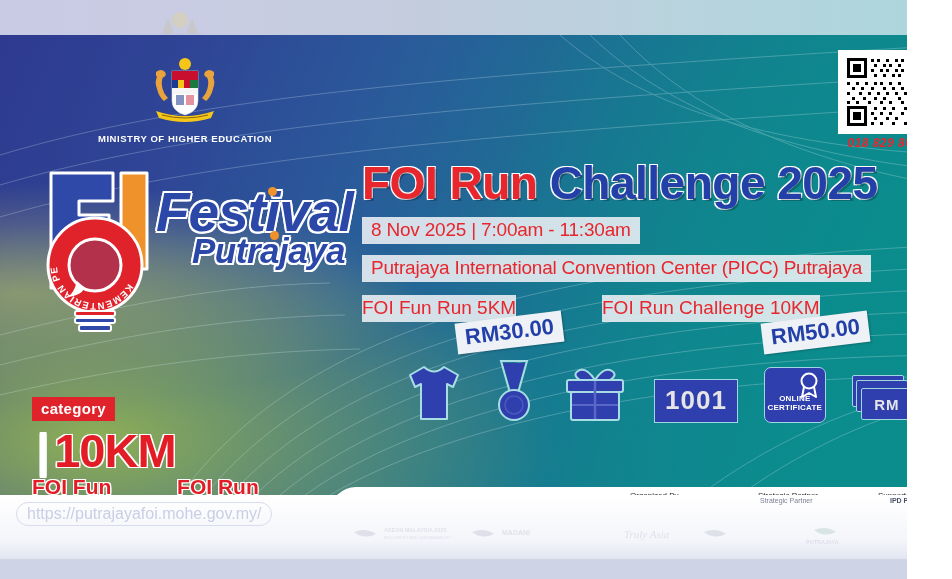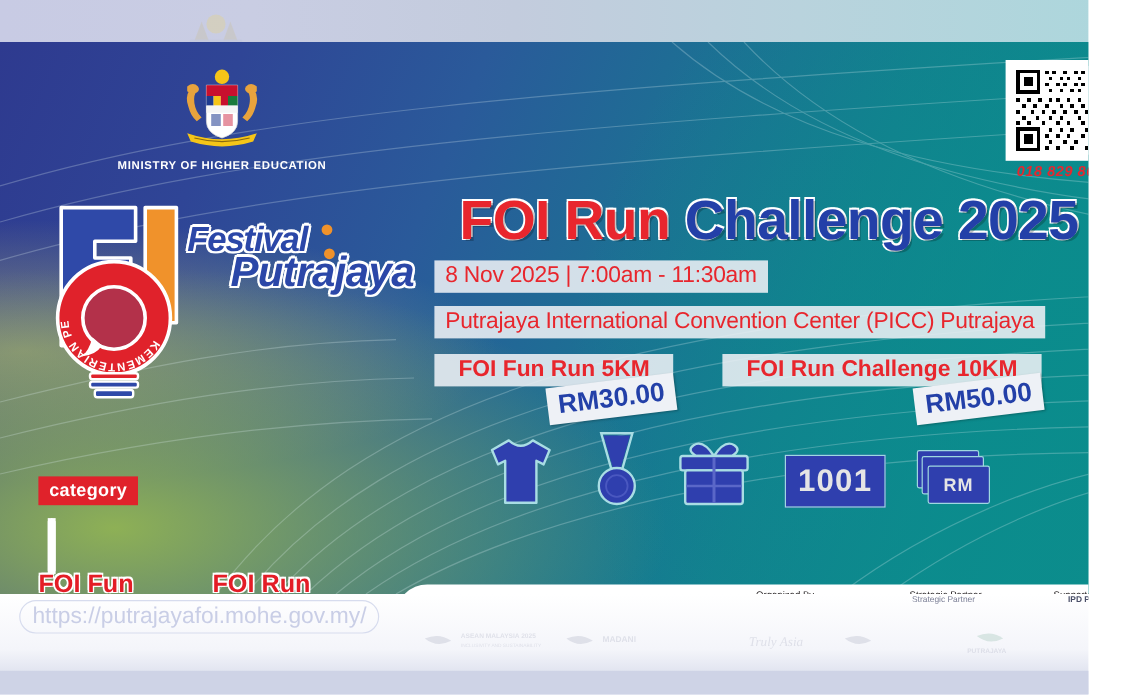--- a/index.html
+++ b/index.html
@@ -50,21 +50,21 @@
   
   .lockup { position:absolute; left:28px; top:120px; width:330px; height:190px; }
   .foi-mark { position:absolute; left:5px; top:8px; width:130px; height:175px; }
   .fest-text { position:absolute; left:128px; top:32px; width:215px; }
   .fest-line {
     color:#2b47a8; font-weight:bold; font-style:italic; line-height:.92;
     text-shadow:
       -1.6px -1.6px 0 #fff, 1.6px -1.6px 0 #fff, -1.6px 1.6px 0 #fff, 1.6px 1.6px 0 #fff,
       0 -2px 0 #fff, 0 2px 0 #fff, -2px 0 0 #fff, 2px 0 0 #fff;
   }
-  .fest-1 { font-size:29px; letter-spacing:-1px; }
+  .fest-1 { font-size:55px; letter-spacing:-1px; }
   .fest-2 { font-size:58px; letter-spacing:-1px; margin-top:-4px; }
   .fest-3 { font-size:35px; letter-spacing:-.5px; margin-top:-3px; margin-left:36px; }
   .dot-o { position:absolute; width:9px; height:9px; border-radius:50%; background:#f0922b; }
 
   
   .cat-block { position:absolute; left:32px; top:362px; width:330px; }
   .cat-tag {
     display:inline-block; background:#e0222b; color:#fff; font-size:15px; font-weight:bold;
     padding:3px 9px 4px; letter-spacing:.3px;
   }
@@ -79,36 +79,35 @@
   .cat-sub { display:flex; gap:0; margin-top:1px; font-weight:bold; color:#e31d26;
     text-shadow:-1.2px -1.2px 0 #fff,1.2px -1.2px 0 #fff,-1.2px 1.2px 0 #fff,1.2px 1.2px 0 #fff; }
   .sub-a { font-size:21px; width:125px; }
   .sub-b { font-size:21px; margin-left:22px; }
 
   
   .headline { position:absolute; left:362px; top:125px; width:575px; }
   .hl {
     font-size:46px; font-weight:bold; line-height:1; letter-spacing:-.5px; white-space:nowrap;
     font-family:"Liberation Sans", sans-serif;
-    margin-left:21px;
   }
   .hl .red { color:#e8262d; text-shadow:2px 2px 0 rgba(0,0,0,.22), -1.2px -1.2px 0 #fff, 1.2px -1.2px 0 #fff, -1.2px 1.2px 0 #fff; }
   .hl .blue { color:#2340a8; text-shadow:2px 2px 0 rgba(0,0,0,.22), -1.2px -1.2px 0 #fff, 1.2px -1.2px 0 #fff, -1.2px 1.2px 0 #fff; }
 
   .infobar {
     display:inline-block; background:rgba(237,240,245,.88);
     color:#e8262d; font-weight:normal; padding:2px 9px 3px; margin-top:11px;
     font-size:19px; letter-spacing:-.2px; white-space:nowrap;
   }
   .infobar.wide { font-size:19px; }
 
   .pricerow { position:relative; margin-top:13px; height:56px; }
   .pricebox {
     position:absolute; background:rgba(237,240,245,.88); color:#e8262d;
-    font-weight:bold; font-size:19px; padding:2px 20px 3px; white-space:nowrap;
+    font-weight:normal; font-size:19px; padding:2px 0 3px; white-space:nowrap;
   }
   .pricetag {
     position:absolute; background:#eef1f6; color:#2340a8; font-weight:bold;
     font-size:22px; padding:2px 9px 3px; transform:rotate(-7deg); white-space:nowrap;
     box-shadow:1px 1px 2px rgba(0,0,0,.25);
   }
 
   
   .perks { position:absolute; left:402px; top:322px; display:flex; align-items:flex-end; gap:26px; }
   .perk { position:relative; }
@@ -138,21 +137,21 @@
   .foot-heads { position:absolute; left:0; top:4px; width:622px; height:14px; }
   .foot-head { position:absolute; font-size:8px; color:#231f20; white-space:nowrap; }
 
   
   .reflection {
     position:absolute; left:0; top:495px; width:952px; height:84px; overflow:hidden;
     background:linear-gradient(180deg,#ffffff 0%, #f4f5fa 55%, #ced3e6 100%);
   }
   .refl-url {
     position:absolute; left:0; top:2px; width:320px; height:34px;
-    color:#c9cee6; font-size:19px; display:flex; align-items:center; padding-left:16px;
+    color:#c9cee6; font-size:16px; display:flex; align-items:center; padding-left:16px;
   }
   .refl-url .pill-ghost{ border:1.5px solid #d7dcee; border-radius:14px; padding:2px 10px; }
   .refl-logos { position:absolute; left:344px; top:23px; width:600px; height:40px; opacity:.30; filter:blur(.3px); }
   .refl-tiny { position:absolute; font-size:7px; color:#7b7f96; white-space:nowrap; }
   .scrollfade { position:absolute; left:0; bottom:0; width:952px; height:20px; background:#ced3e6; }
 
   svg { display:block; }
 </style>
 </head>
 <body>
@@ -260,20 +259,21 @@
           <div class="fest-line fest-3">Putrajaya</div>
           <span class="dot-o" style="left:114px; top:-4px;"></span>
         </div>
       </div>
     </div>
 
     <div class="cat-block">
       <span class="cat-tag">category</span>
       <div class="cat-km">
         <span class="km-sep">|</span>
+        <span class="km-b">10KM</span>
       </div>
       <div class="cat-sub">
         <span class="sub-a">FOI Fun Run</span>
         <span class="sub-b">FOI Run Challenge</span>
       </div>
     </div>
 
     <div class="headline">
       <div class="hl">
         <span class="red">FOI Run</span>
@@ -308,20 +308,28 @@
         <svg width="66" height="60" viewBox="0 0 66 60">
           <path d="M33 17 q-9 -14 -17 -9 q-6 4 2 9 z" fill="#2f3fae" stroke="#a9dde4" stroke-width="2"></path>
           <path d="M33 17 q9 -14 17 -9 q6 4 -2 9 z" fill="#2f3fae" stroke="#a9dde4" stroke-width="2"></path>
           <rect x="5" y="17" width="56" height="12" rx="2" fill="#2f3fae" stroke="#a9dde4" stroke-width="2"></rect>
           <rect x="9" y="29" width="48" height="28" rx="2" fill="#2f3fae" stroke="#a9dde4" stroke-width="2"></rect>
           <line x1="33" y1="18" x2="33" y2="56" stroke="#5a67c8" stroke-width="2.5"></line>
           <line x1="10" y1="42" x2="56" y2="42" stroke="#5a67c8" stroke-width="2"></line>
         </svg>
       </div>
       <div class="perk num-badge">1001</div>
+      <div class="perk cert-badge">
+        <svg style="position:absolute; right:5px; top:4px;" width="22" height="26" viewBox="0 0 22 26">
+          <circle cx="11" cy="9" r="7.5" fill="none" stroke="#ffffff" stroke-width="2"></circle>
+          <path d="M6 15 L4 25 L11 21 L18 25 L16 15" fill="none" stroke="#ffffff" stroke-width="2" stroke-linejoin="round"></path>
+        </svg>
+        <span>ONLINE</span><br>
+        <span>CERTIFICATE</span>
+      </div>
       <div class="perk rm-stack">
         <div class="rm-card" style="left:0;  top:0;"></div>
         <div class="rm-card" style="left:4px;top:5px;"></div>
         <div class="rm-card" style="left:9px;top:13px;">RM</div>
       </div>
     </div>
 
     <div class="qr-block">
       <div class="qr-img">
         <svg viewBox="0 0 88 74" width="88" height="74" shape-rendering="crispEdges">

